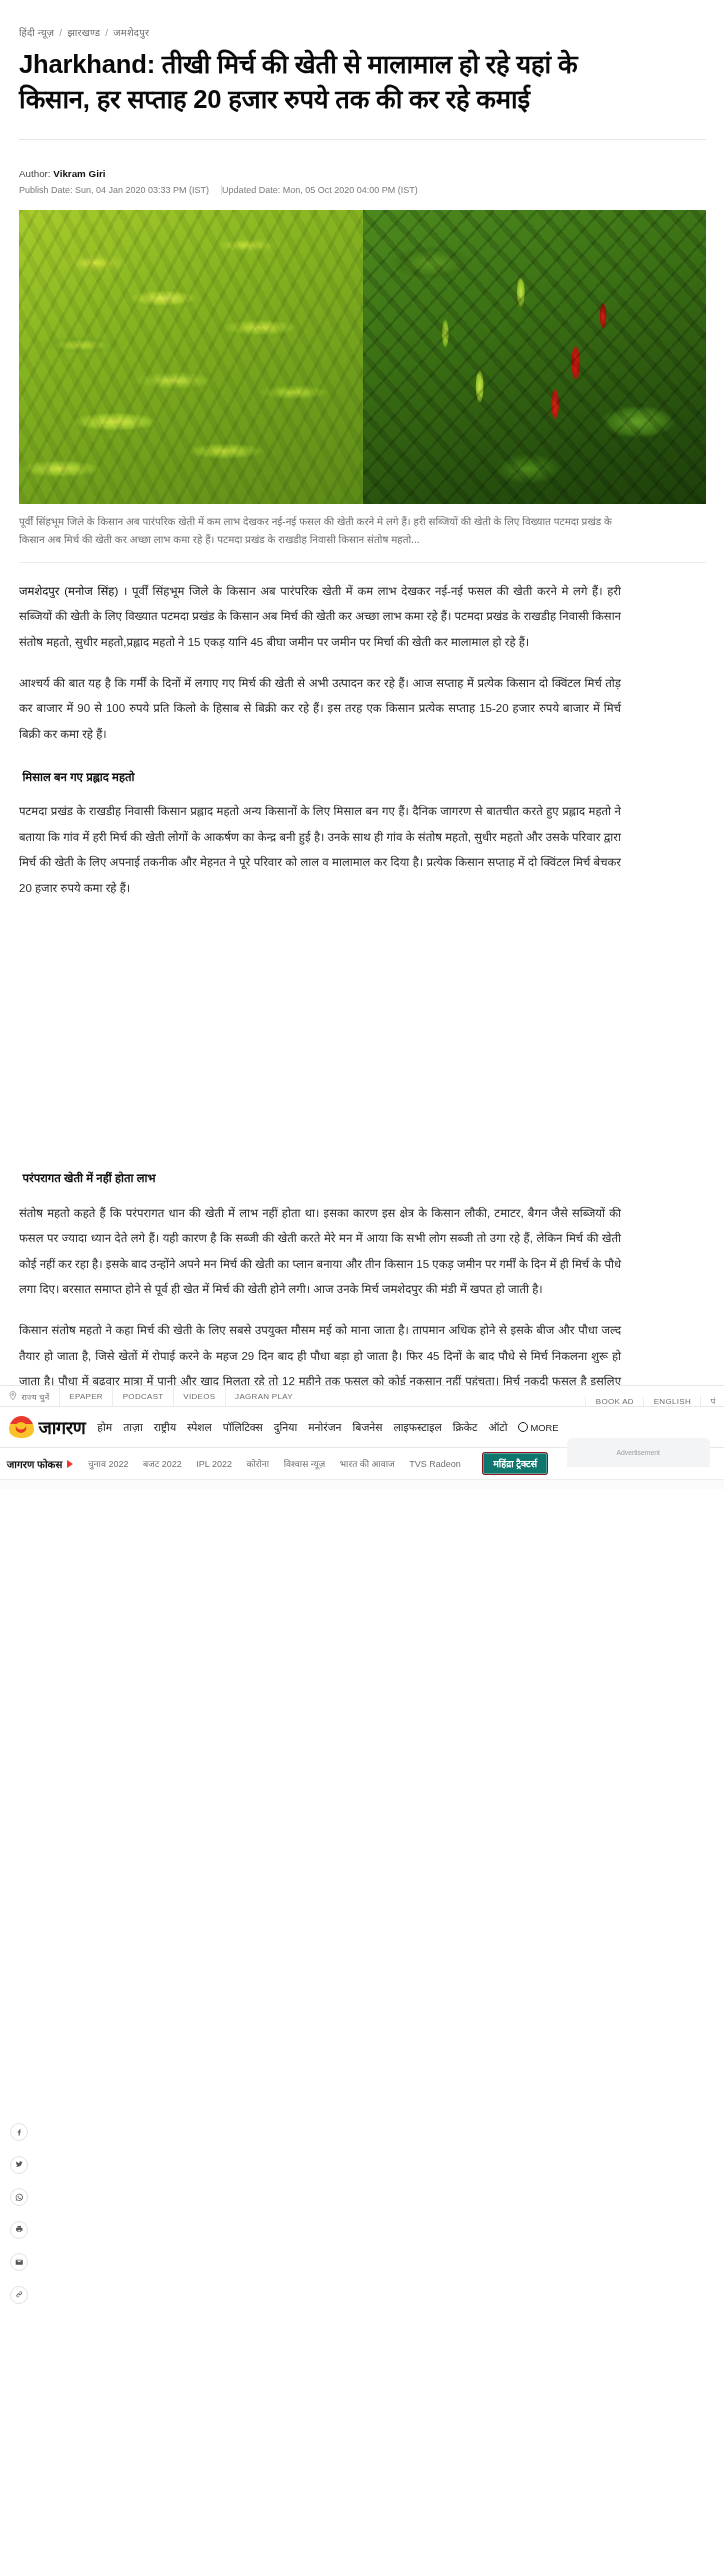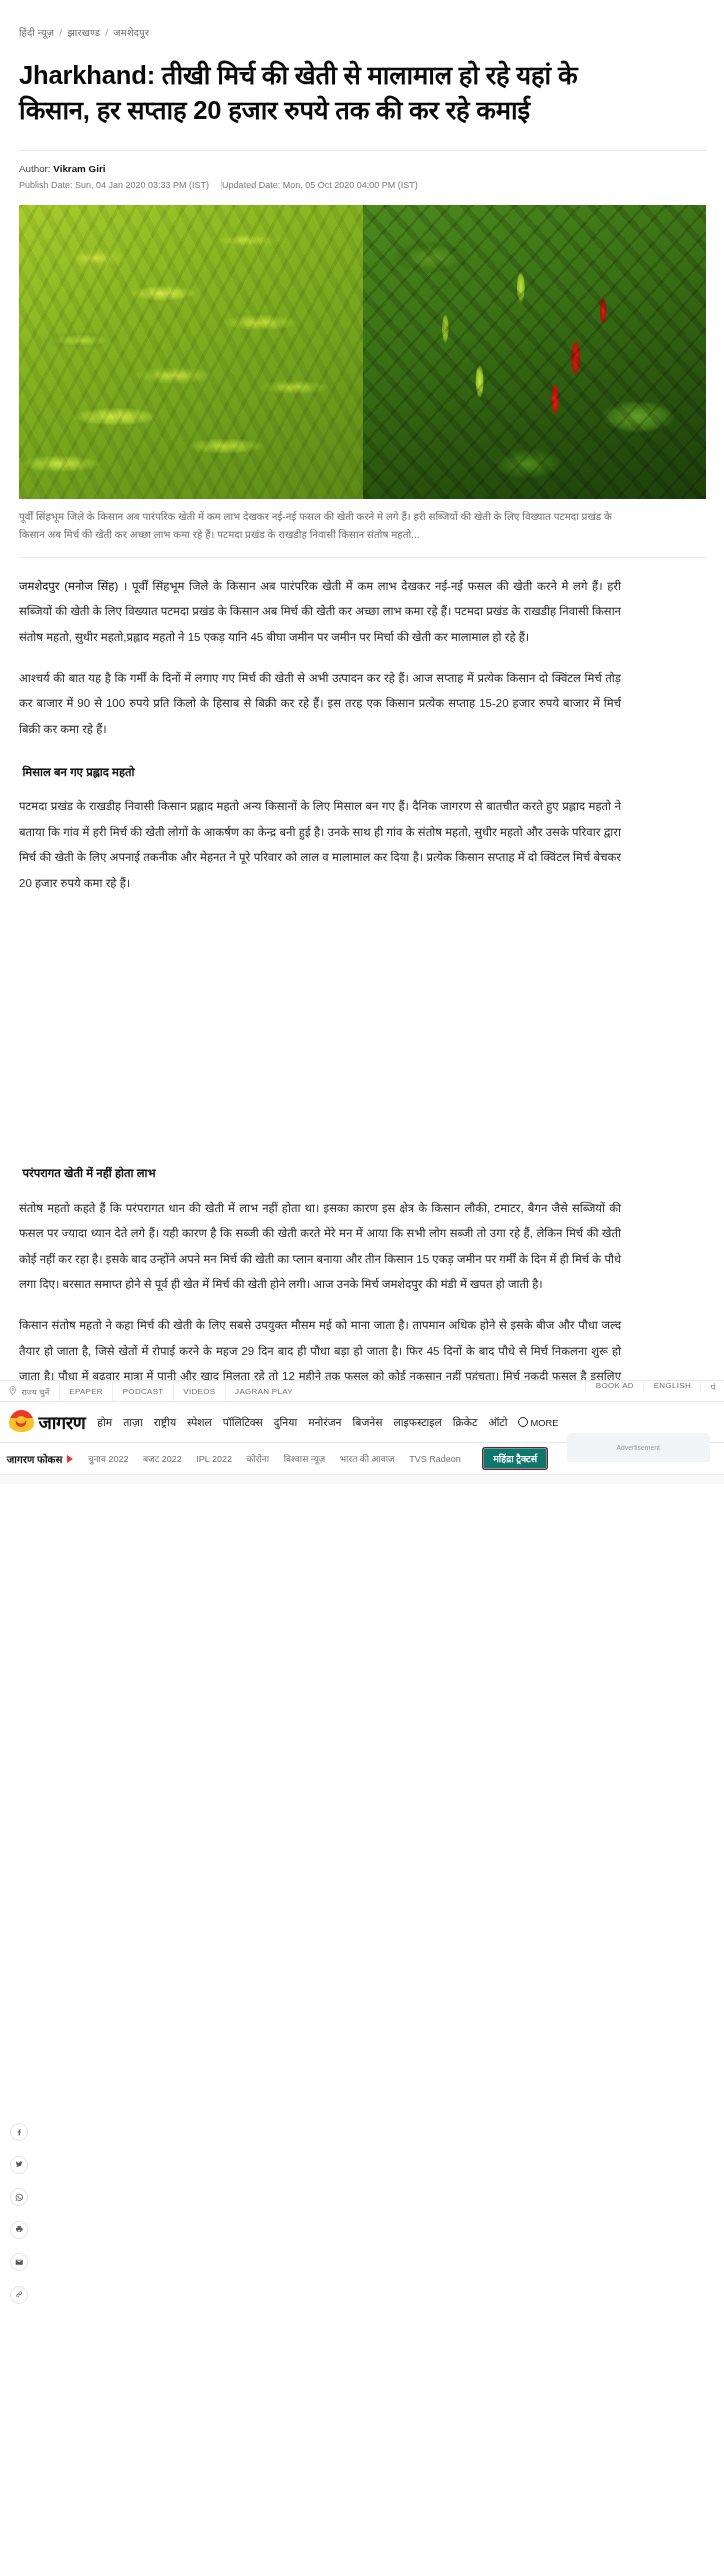--- a/index.html
+++ b/index.html
@@ -28,31 +28,31 @@
   .breadcrumb a { color: #6b6b6b; text-decoration: none; }
   .breadcrumb .sep { color: #9a9a9a; margin: 0 5.1px; }
 
   
   .headline {
     font-size: 25.6px;
     line-height: 1.37;
     font-weight: 700;
     color: #0a0a0a;
     letter-spacing: -0.2px;
-    margin-top: 19px;
+    margin-top: 8px;
     max-width: 588px;
   }
 
   
   .byline-block {
     border-top: 0.9px solid #e6e6e6;
     margin-top: 22px;
     padding-top: 12px;
   }
-  .author-line { font-size: 9.8px; color: #2b2b2b; }
+  .author-line { font-size: 9.8px; color: #2b2b2b; margin-top: 16px; }
   .author-line .lbl { font-weight: 400; color: #444; }
   .author-line .nm { font-weight: 700; color: #111; }
   .date-line {
     font-size: 9px;
     color: #7a7a7a;
     margin-top: 6px;
     display: flex;
     align-items: center;
     gap: 0;
   }
@@ -220,21 +220,21 @@
   .util-bar .u-item {
     display: flex; align-items: center;
     padding: 0 9.4px;
     border-right: 0.9px solid #ededed;
     white-space: nowrap;
     letter-spacing: 0.3px;
   }
   .util-bar .u-item.noborder { border-right: none; }
   .util-bar .u-right {
     margin-left: auto;
-    display: flex; align-items: flex-start;
+    display: flex; align-items: flex-end;
   }
   .util-bar .u-right .u-item { border-right: none; border-left: 0.9px solid #ededed; }
   .pin-ico { width: 7.7px; height: 9.4px; margin-right: 4.3px; }
   .pin-ico svg { width: 7.7px; height: 9.4px; }
 
   .adbox {
     position: absolute;
     right: 15.3px;
     bottom: 22px;
     width: 143px;
@@ -248,21 +248,21 @@
   }
 
   .main-nav {
     height: 41px;
     display: flex;
     align-items: center;
     border-bottom: 0.9px solid #e7e7e7;
     padding-left: 8.5px;
     overflow: hidden;
   }
-  .brand { display: flex; gap: 4.3px; margin-right: 12px; }
+  .brand { display: flex; align-items: center; gap: 4.3px; margin-right: 12px; }
   .brand-mark {
     width: 25.6px; height: 22px;
     border-radius: 50% 50% 42% 42% / 62% 62% 38% 38%;
     background: linear-gradient(180deg, #e8392b 0%, #e8392b 38%, #f9c22b 38%, #f9c22b 100%);
     position: relative;
     overflow: hidden;
   }
   .brand-mark::after {
     content: "";
     position: absolute;

